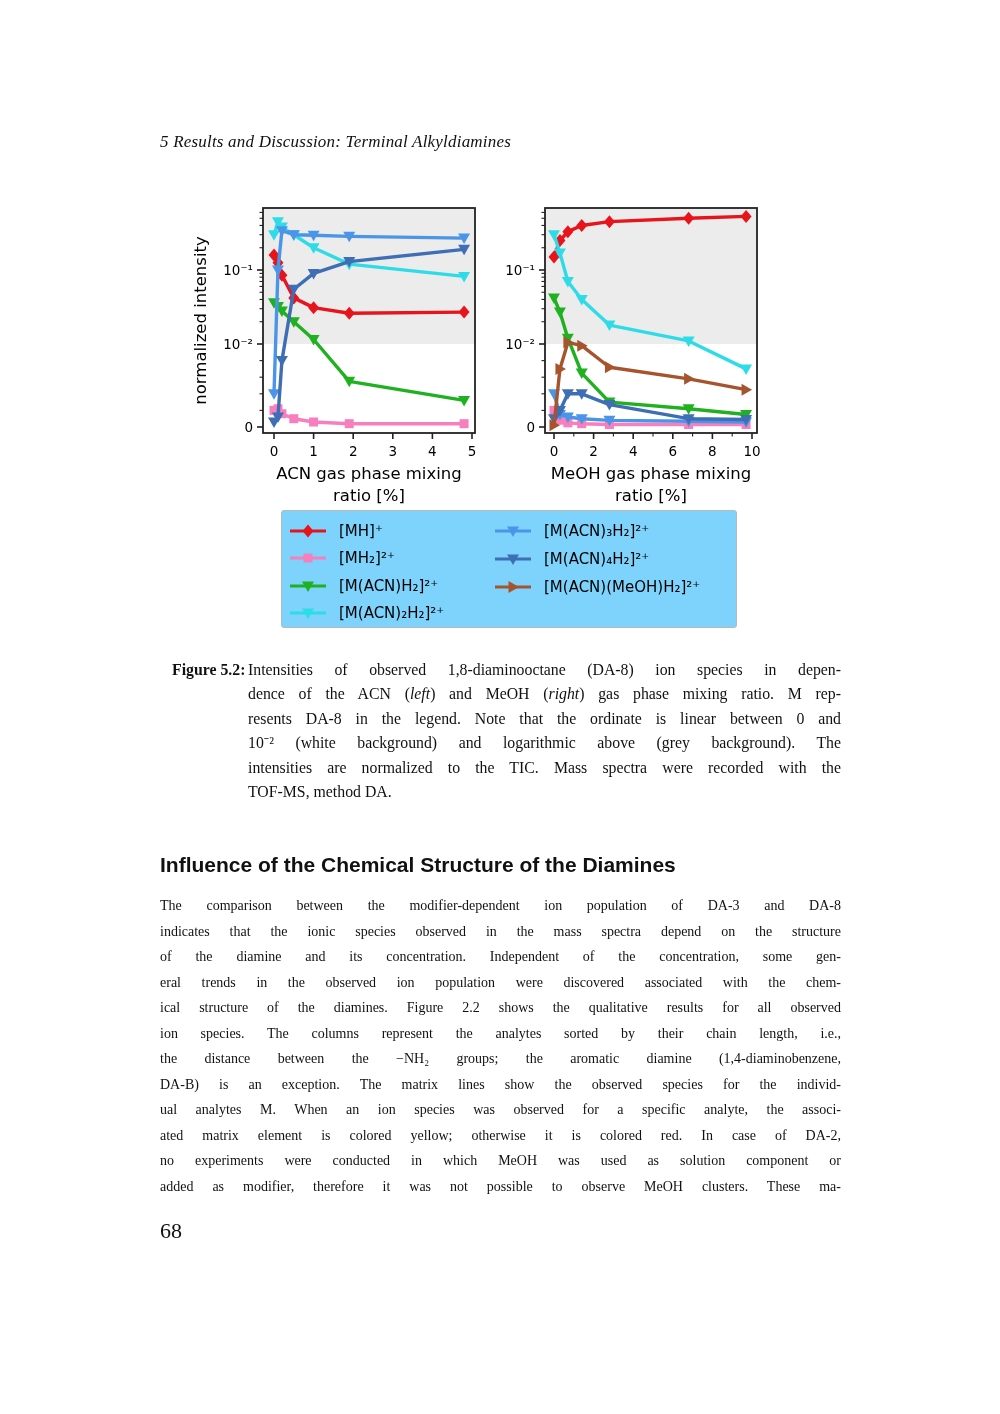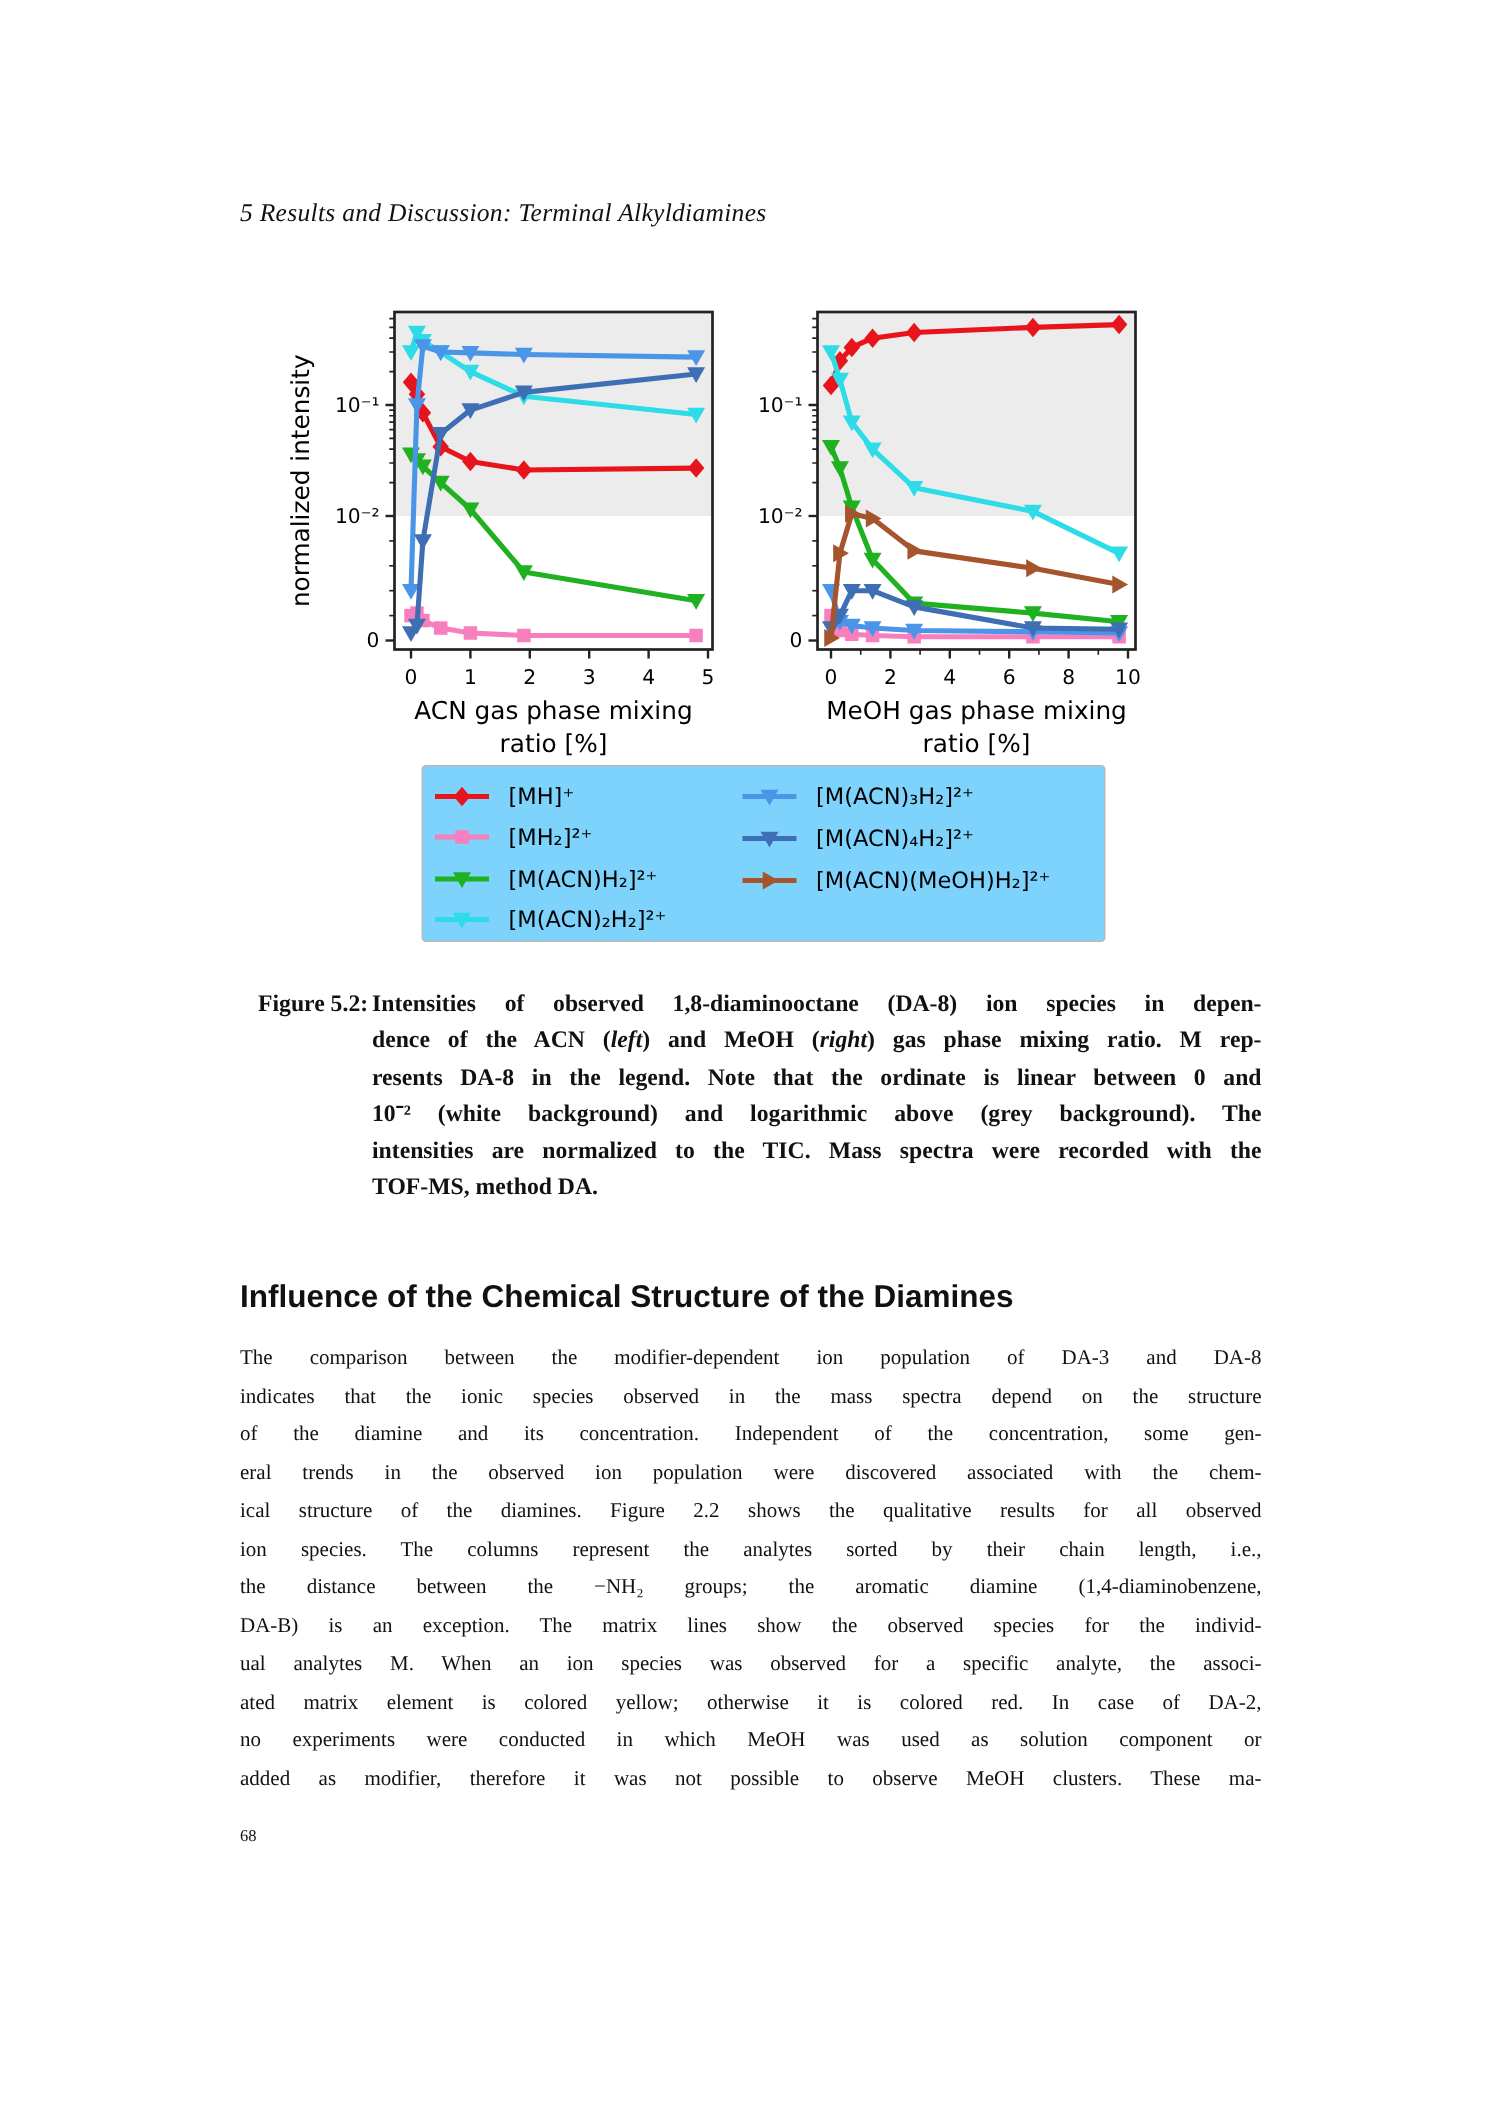--- a/index.html
+++ b/index.html
@@ -13,29 +13,29 @@
         background:#7dd3fc;border:1.5px solid #b9b9b9;border-radius:3px;
         box-sizing:border-box;display:flex;padding:6px 0 0 6px;
         font-family:"DejaVu Sans", sans-serif;}
   .legend-col{display:flex;flex-direction:column;}
   .legend-col.c1{width:205px;}
   .legend-item{display:flex;align-items:center;height:28px;}
   .legend-sample{width:40px;height:16px;flex:0 0 40px;}
   .legend-label{margin-left:11px;font-size:15px;color:#000;white-space:nowrap;}
   .caption{position:absolute;left:160px;top:658px;width:681px;font-size:15.8px;line-height:24.4px;}
   .caption-label{position:absolute;left:12px;top:0;font-weight:bold;}
-  .caption-text{margin-left:88px;font-weight:bold;}
+  .caption-text{margin-left:88px;}
   .cap-line{text-align:justify;text-align-last:justify;}
   .cap-line.last{text-align-last:left;}
   .cap-line .it{font-style:italic;}
   .section-heading{position:absolute;left:160px;top:853px;width:681px;
         font-family:"Liberation Sans", sans-serif;font-weight:bold;font-size:21px;}
   .paragraph{position:absolute;left:160px;top:893px;width:681px;font-size:14px;line-height:25.5px;}
   .pline{text-align:justify;text-align-last:justify;white-space:normal;}
-  .page-number{position:absolute;left:160px;top:1218px;font-size:11px;}
+  .page-number{position:absolute;left:160px;top:1218px;font-size:22px;}
 </style>
 </head>
 <body>
 
 <div class="page">
 
   <div class="running-head">5  Results and Discussion: Terminal Alkyldiamines</div>
 
   <div class="figure-wrap">
     <svg id="chart-left" class="chart-svg" style="left:190px;top:200px;" width="291" height="312">

